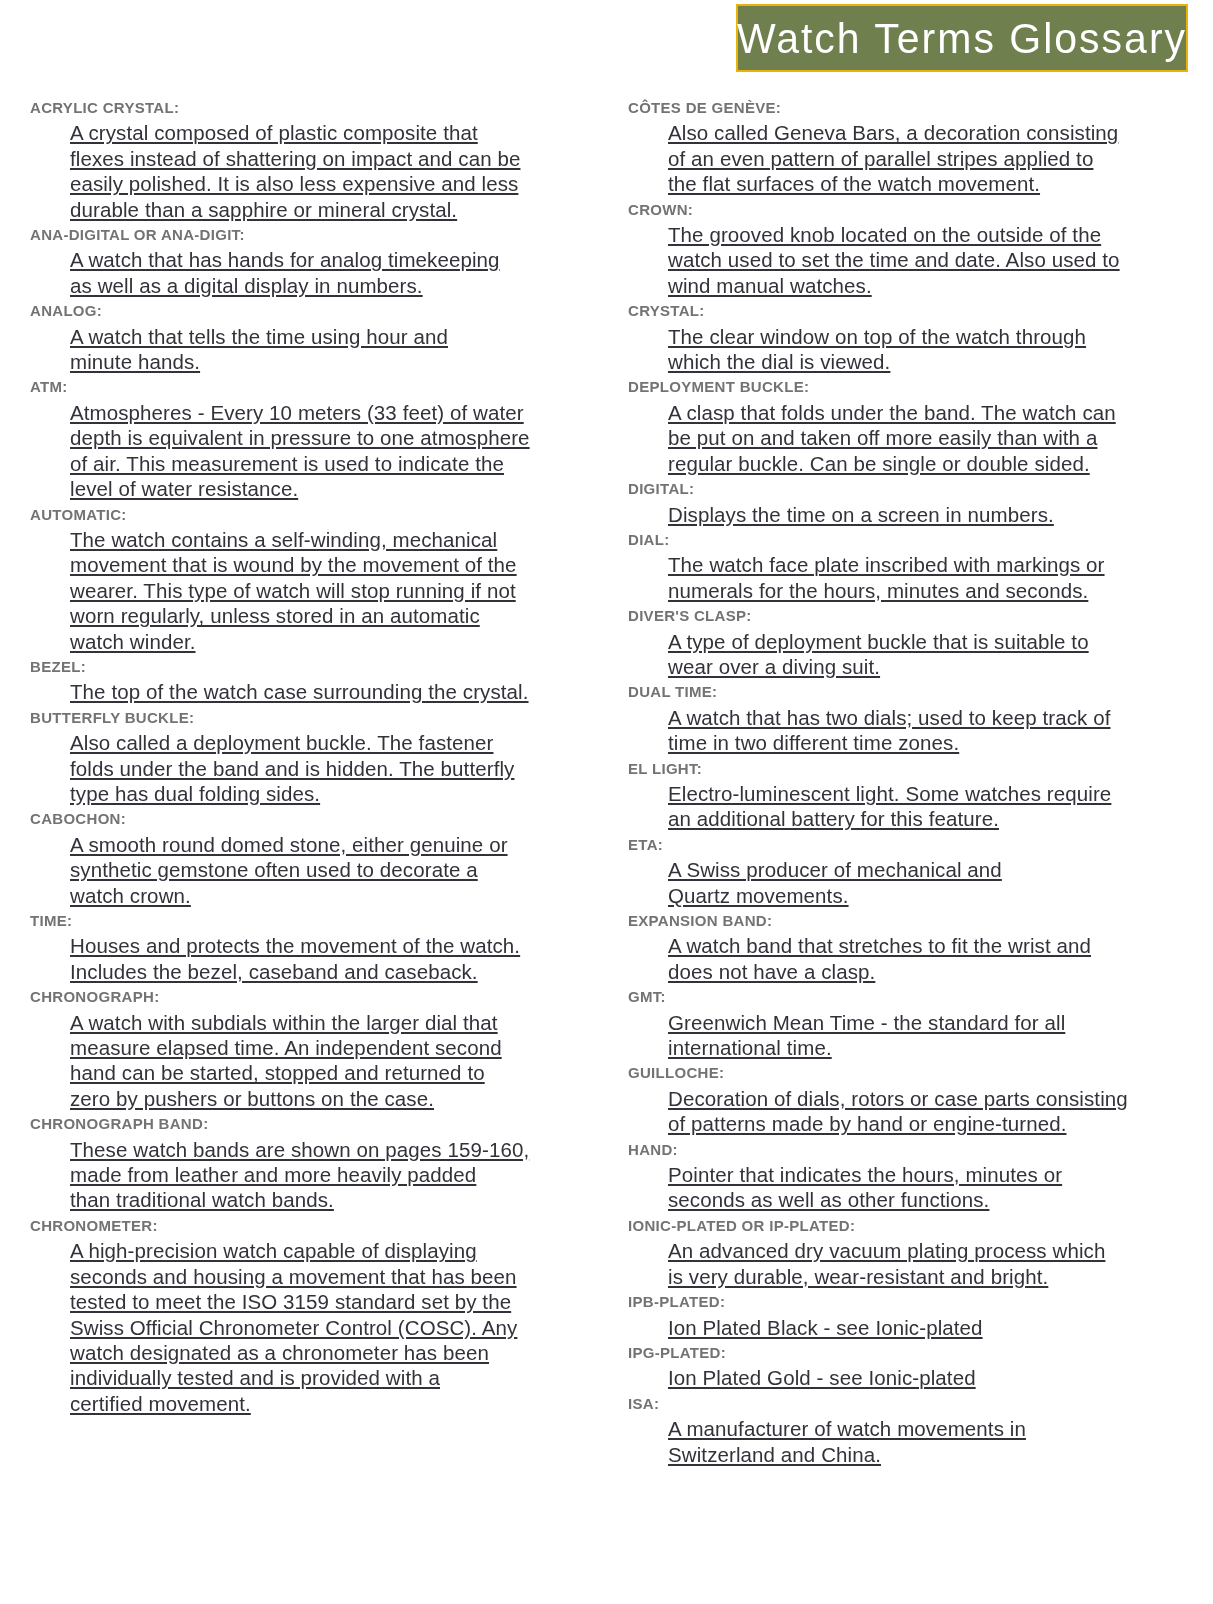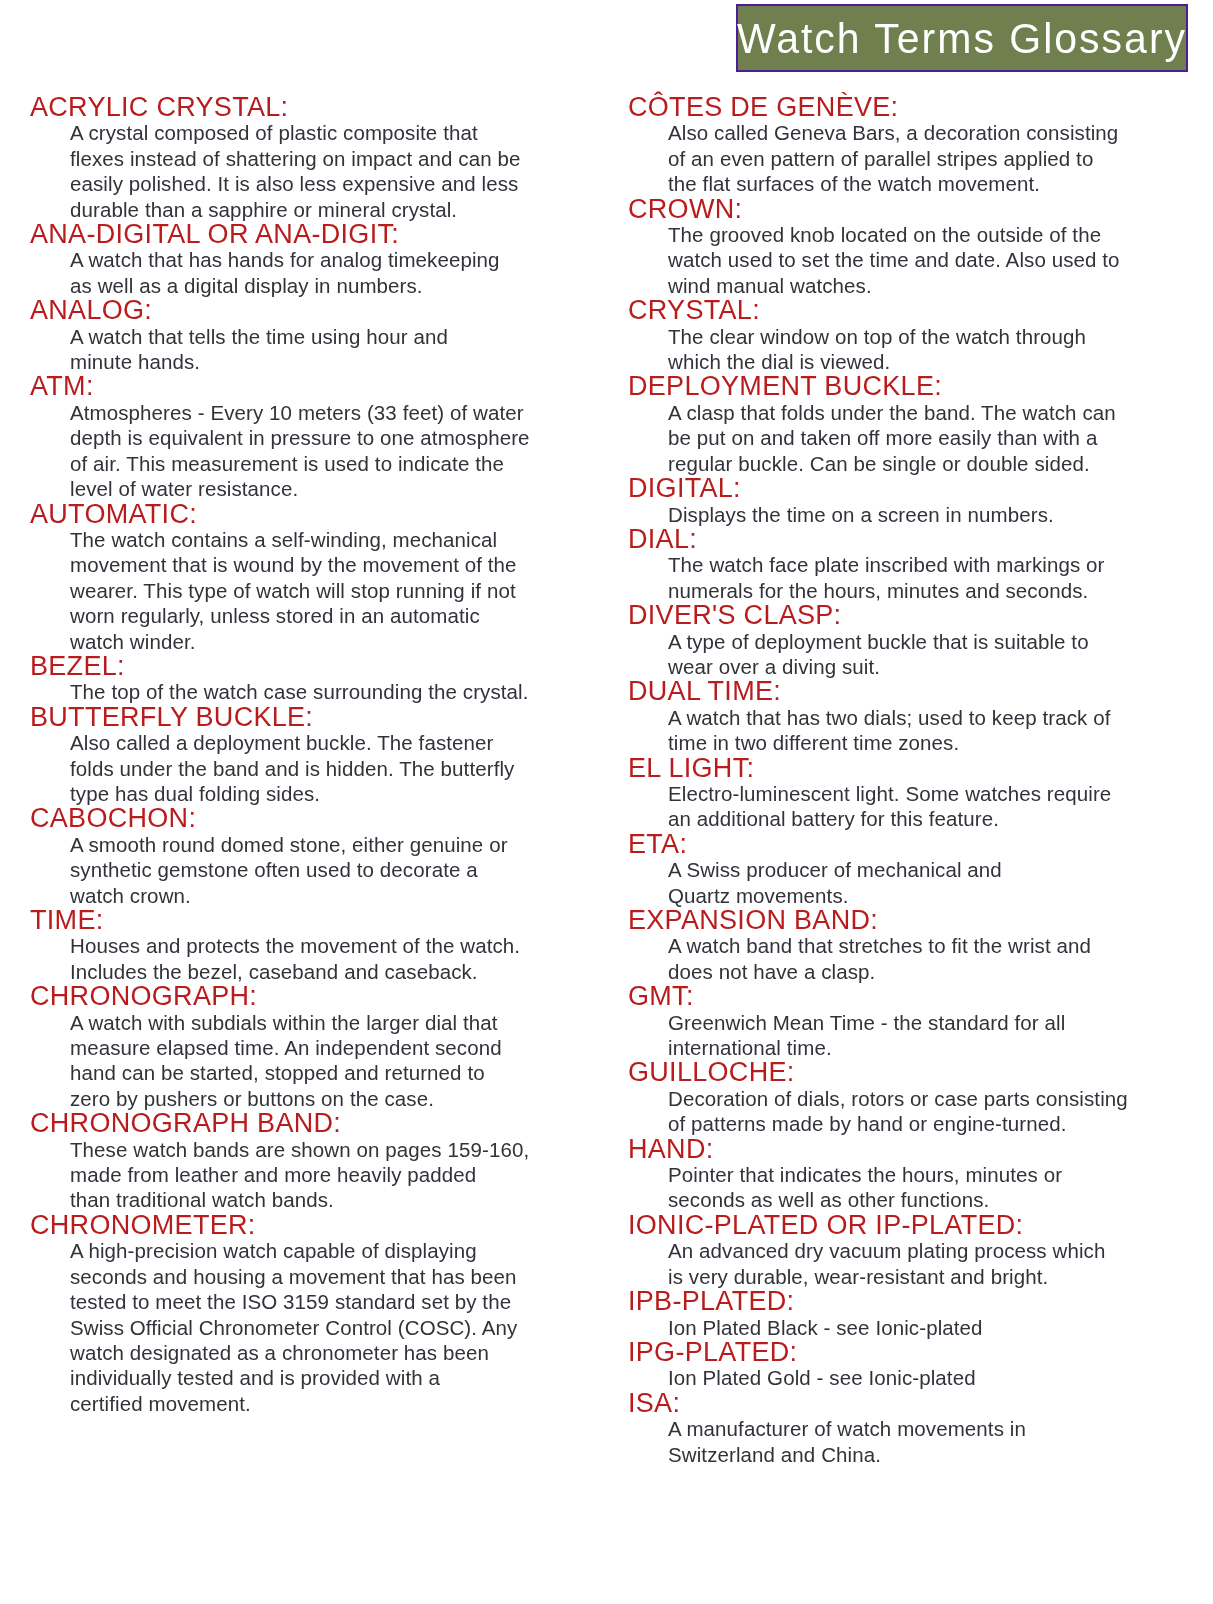--- a/index.html
+++ b/index.html
@@ -14,21 +14,21 @@
     font-family: "Liberation Sans", sans-serif;
     overflow: hidden;
   }
   .title-banner {
     position: absolute;
     top: 4px;
     left: 736px;
     width: 452px;
     height: 68px;
     background: #6f7f4d;
-    border: 2px solid #4c1d95;
+    border: 2px solid #eab308;
     box-sizing: border-box;
     display: flex;
     align-items: center;
     justify-content: center;
   }
   .title-banner .title-text {
     color: #ffffff;
     font-size: 41px;
     font-weight: 400;
     letter-spacing: 2px;
@@ -42,33 +42,34 @@
   .column.left {
     left: 30px;
     width: 552px;
   }
   .column.right {
     left: 628px;
     width: 592px;
   }
   .entry { margin: 0; }
   .term {
-    color: #b91c1c;
-    font-weight: 400;
-    font-size: 27px;
+    color: #737373;
+    font-weight: 700;
+    font-size: 15px;
     line-height: 25.4px;
     letter-spacing: 0.3px;
   }
   .definition {
     color: #32323a;
     font-size: 20.5px;
     line-height: 25.4px;
     margin-left: 40px;
     white-space: pre-line;
     letter-spacing: 0.1px;
+    text-decoration: underline;
   }
 </style>
 </head>
 <body>
 
 <div class="title-banner">
   <span class="title-text">Watch Terms Glossary</span>
 </div>
 
 <div class="column left">

